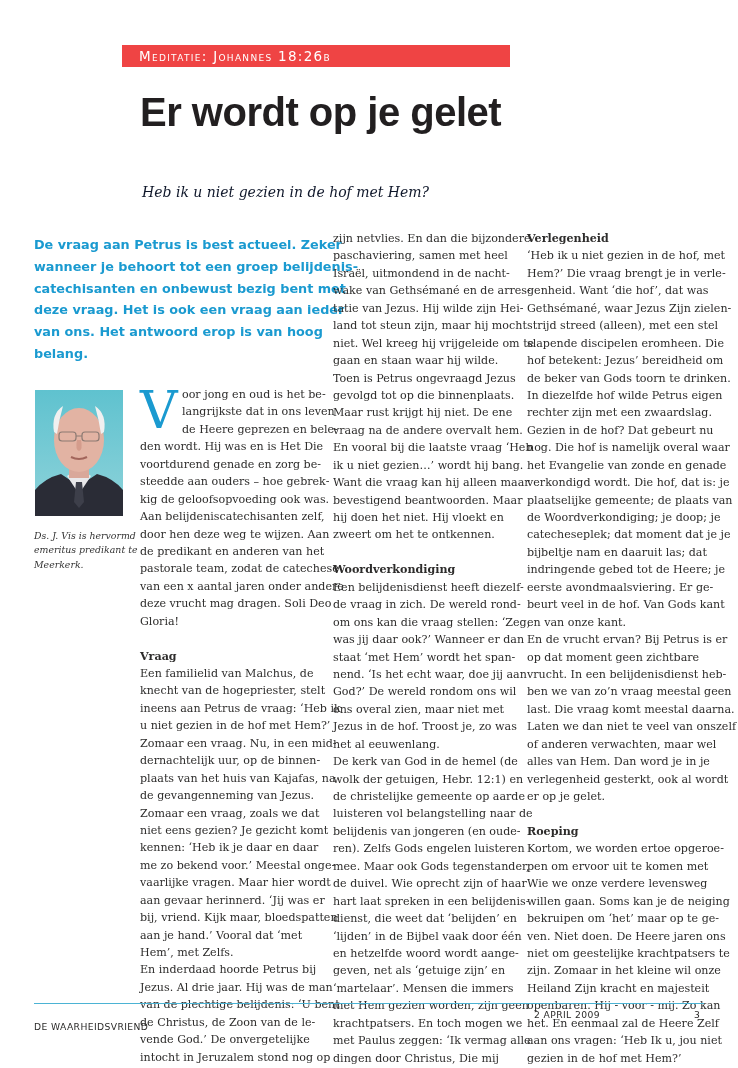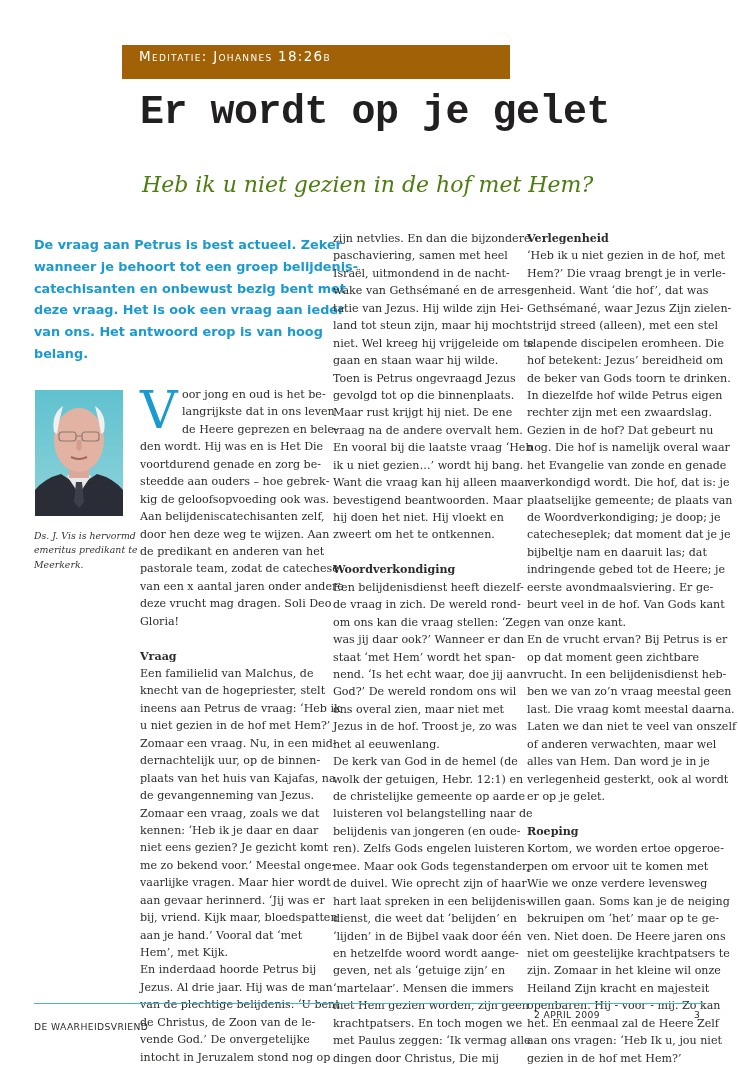--- a/index.html
+++ b/index.html
@@ -1,20 +1,20 @@
 <!DOCTYPE html>
 <html><head>
 <meta charset="utf-8">
 <style>
   html, body { margin:0; padding:0; background:#ffffff; }
   body { width:738px; height:1068px; position:relative; overflow:hidden; font-family:"DejaVu Serif", serif; color:#2b2a29; }
-  .band { position:absolute; left:122px; top:45px; width:388px; height:34px; background:#a16207; }
+  .band { position:absolute; left:122px; top:45px; width:388px; height:22px; background:#ef4444; }
   .band span { position:absolute; left:17px; top:3px; color:#fff; font-family:"DejaVu Sans", sans-serif; font-size:13.5px; letter-spacing:1.3px; font-variant:small-caps; white-space:nowrap; }
-  .title { position:absolute; left:140px; top:90px; font-family:Liberation Mono, monospace; font-weight:bold; font-size:40px; letter-spacing:-0.5px; color:#221f20; white-space:nowrap; }
-  .subtitle { position:absolute; left:142px; top:172px; font-family:"DejaVu Serif", serif; font-style:italic; font-size:22px; color:#4d7c0f; white-space:nowrap; }
+  .title { position:absolute; left:140px; top:90px; font-family:Liberation Sans, sans-serif; font-weight:bold; font-size:40px; letter-spacing:-0.5px; color:#221f20; white-space:nowrap; }
+  .subtitle { position:absolute; left:142px; top:184px; font-family:"DejaVu Serif", serif; font-style:italic; font-size:14px; color:#0f172a; white-space:nowrap; }
   .lead { position:absolute; left:34px; top:234px; width:290px; font-family:"DejaVu Sans", sans-serif; font-weight:bold; font-size:12.8px; line-height:21.8px; color:#1a9ad0; }
   .lead div { white-space:nowrap; }
   .photo { position:absolute; left:35px; top:390px; width:88px; height:126px; overflow:hidden; }
   .caption { position:absolute; left:34px; top:529px; width:100px; font-style:italic; font-size:9.4px; line-height:14.4px; color:#333; }
   .caption div { white-space:nowrap; }
   .col { position:absolute; font-size:11.1px; line-height:17.45px; color:#2d2c2b; }
   .col .ln { white-space:nowrap; height:17.45px; }
   .col .hd { font-weight:bold; white-space:nowrap; height:17.45px; }
   .col .gap { height:17.45px; }
   .col1 { left:140px; top:386px; width:185px; }
@@ -101,28 +101,28 @@
   <div id="col1-body">
       <div class="ln">Een familielid van Malchus, de</div>
       <div class="ln">knecht van de hogepriester, stelt</div>
       <div class="ln">ineens aan Petrus de vraag: ‘Heb ik</div>
       <div class="ln">u niet gezien in de hof met Hem?’</div>
       <div class="ln">Zomaar een vraag. Nu, in een mid-</div>
       <div class="ln">dernachtelijk uur, op de binnen-</div>
       <div class="ln">plaats van het huis van Kajafas, na</div>
       <div class="ln">de gevangenneming van Jezus.</div>
       <div class="ln">Zomaar een vraag, zoals we dat</div>
+      <div class="ln">niet eens gezien? Je gezicht komt</div>
       <div class="ln">kennen: ‘Heb ik je daar en daar</div>
-      <div class="ln">niet eens gezien? Je gezicht komt</div>
       <div class="ln">me zo bekend voor.’ Meestal onge-</div>
       <div class="ln">vaarlijke vragen. Maar hier wordt</div>
       <div class="ln">aan gevaar herinnerd. ‘Jij was er</div>
       <div class="ln">bij, vriend. Kijk maar, bloedspatten</div>
       <div class="ln">aan je hand.’ Vooral dat ‘met</div>
-      <div class="ln">Hem’, met Kijk.</div>
+      <div class="ln">Hem’, met Zelfs.</div>
       <div class="ln">En inderdaad hoorde Petrus bij</div>
       <div class="ln">Jezus. Al drie jaar. Hij was de man</div>
       <div class="ln">van de plechtige belijdenis: ‘U bent</div>
       <div class="ln">de Christus, de Zoon van de le-</div>
       <div class="ln">vende God.’ De onvergetelijke</div>
       <div class="ln">intocht in Jeruzalem stond nog op</div>
     </div>
 </div>
 
 <div class="col col2">

